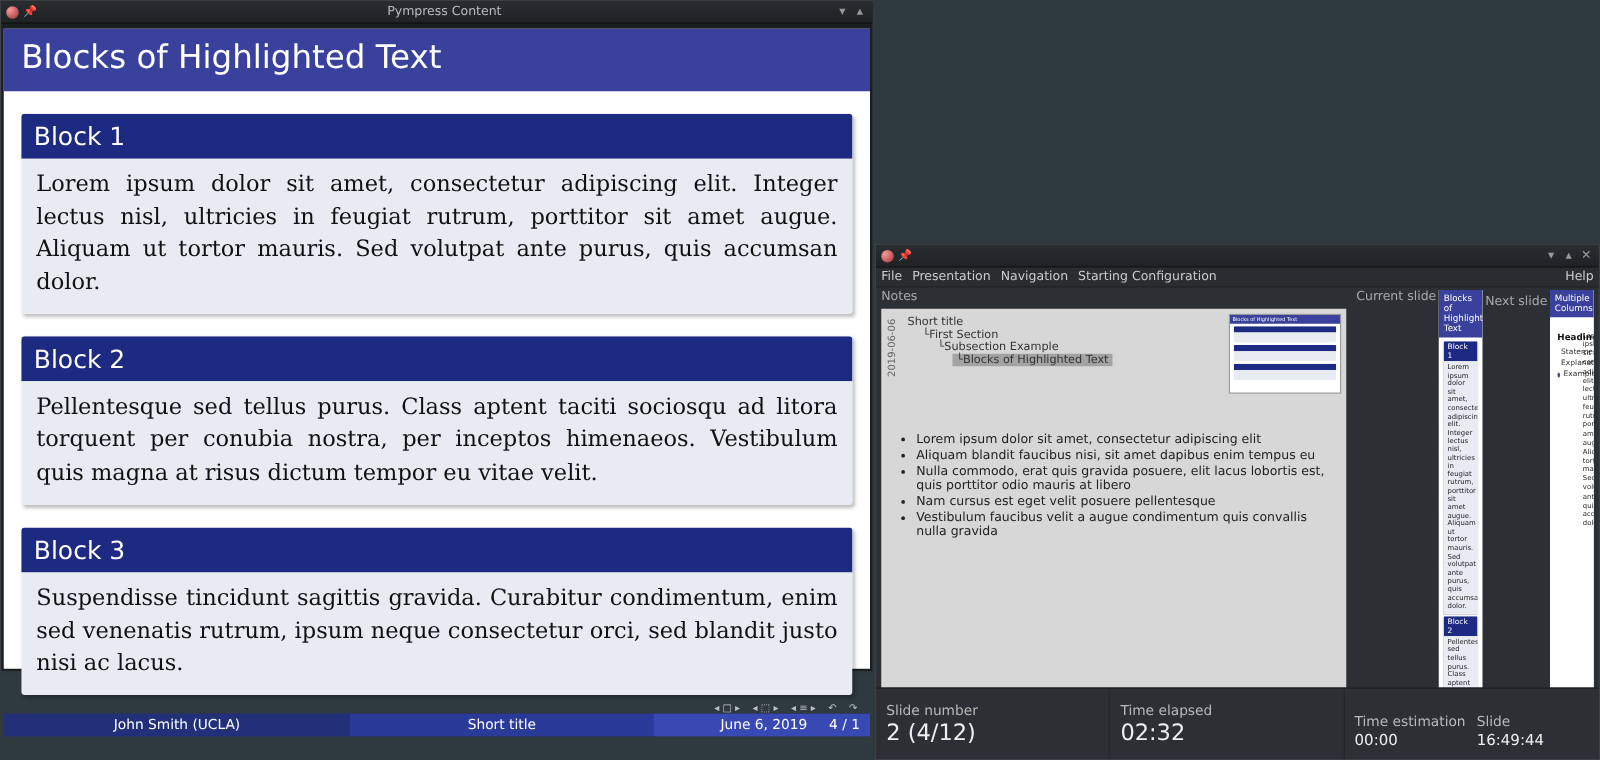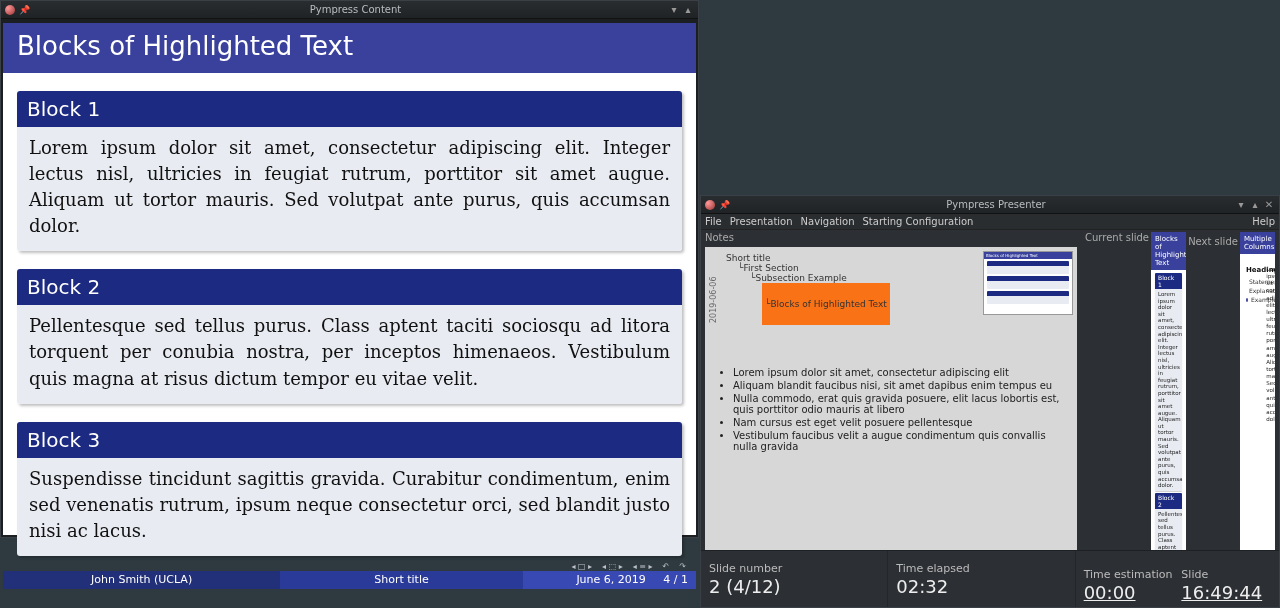--- a/index.html
+++ b/index.html
@@ -143,23 +143,23 @@
     transform: rotate(180deg);
     font-size: 8px; color: #666;
     padding: 2px 0;
   }
   .outline { font-size: 9px; color: #333; }
   .outline .o1 { margin-left: 4px; }
   .outline .o2 { margin-left: 16px; }
   .outline .o3 { margin-left: 28px; }
   .outline .o4 {
     margin-left: 40px;
-    background: #f97316;
+    background: #a3a3a3;
     display: inline-block;
-    padding: 16px 3px;
+    padding: 0 3px;
   }
   .mini-slide {
     position: absolute; right: 4px; top: 4px;
     width: 90px; height: 64px;
     background: #fff;
     border: 1px solid #999;
     font-size: 2px; color: #000;
   }
   .mini-slide .ms-title { background: #39419c; color:#fff; padding: 1px 2px; font-size: 4px; }
   .mini-block { margin: 2px 3px; border-radius: 1px; overflow: hidden; }
@@ -220,21 +220,21 @@
     flex: 1;
     padding: 4px 8px;
     border-right: 1px solid #23262a;
     display:flex; flex-direction:column; justify-content:center;
   }
   .stat-cell:last-child { border-right: none; flex: 1.1; }
   .stat-label { font-size: 11px; color: #bbb; }
   .stat-value { font-size: 18px; color: #eee; margin-top: 1px; }
   .stat-row { display:flex; gap: 8px; }
   .stat-row .mini { flex:1;margin-top:12px; }
-  .stat-row .mini .stat-value { font-size: 18px; text-decoration: underline; }
+  .stat-row .mini .stat-value { font-size: 12px; }
 
   
   .appdot { width:10px; height:10px; border-radius:50%; background: radial-gradient(circle at 30% 30%, #f99, #933); display:inline-block; margin-right:4px; }
   .pin-icon::before { content:"📌"; font-size:9px; }
 </style>
 </head>
 <body>
 
 <div class="content-window">
   <div class="titlebar">
@@ -280,21 +280,20 @@
         <span>4 / 1</span>
       </div>
     </div>
   </div>
 </div>
 
 <div class="presenter-window">
   <div class="titlebar">
     <span class="appdot"></span>
     <span class="pin-icon"></span>
-    <span class="title-center">Pympress Presenter</span>
     <span class="sysbtns">
       <span class="sysbtn">▾</span>
       <span class="sysbtn">▴</span>
       <span class="sysbtn">✕</span>
     </span>
   </div>
   <div class="menubar">
     <span>File</span>
     <span>Presentation</span>
     <span>Navigation</span>

